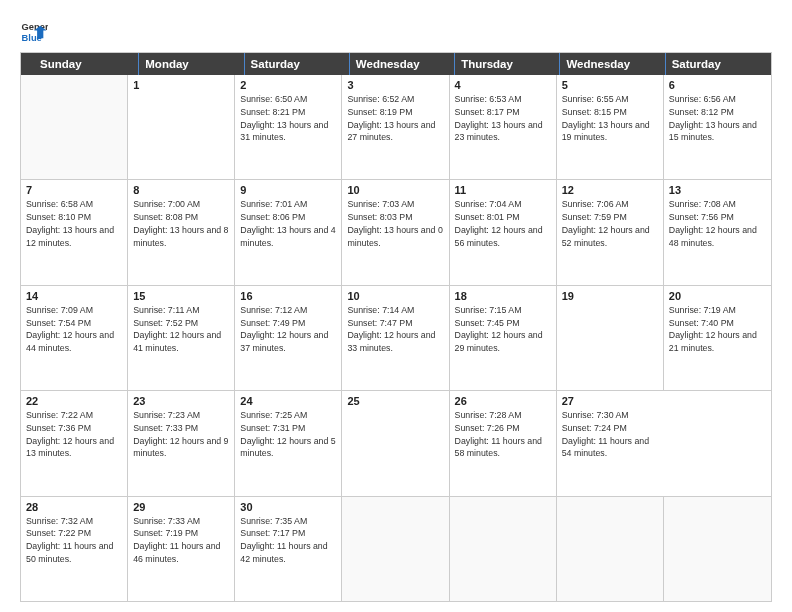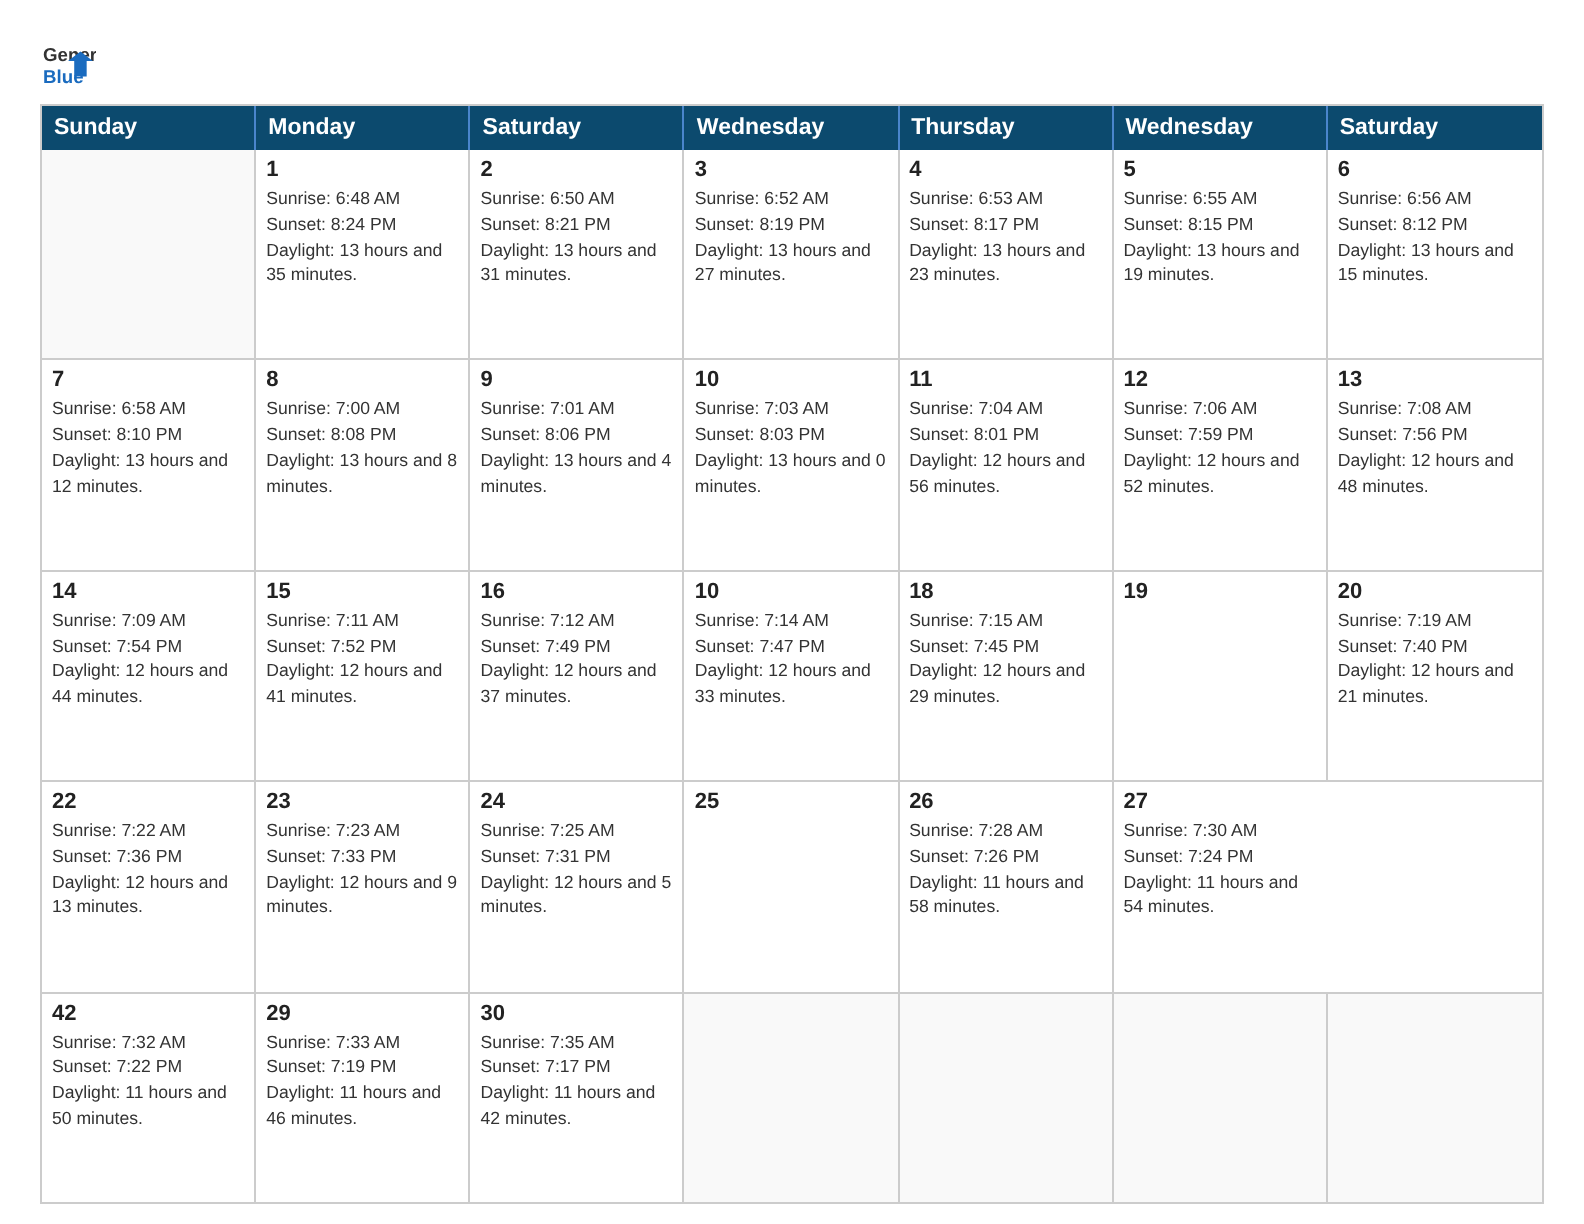--- a/index.html
+++ b/index.html
@@ -48,21 +48,22 @@
     }
     .calendar {
       flex: 1;
       display: flex;
       flex-direction: column;
       border: 1px solid #ccc;
     }
     .cal-header {
       display: grid;
       grid-template-columns: repeat(7, 1fr);
-      background: #0c4a6e;
+      background: #404040;
+      padding-left: 13px;
     }
     .cal-header-cell {
       color: #fff;
       font-size: 11.5px;
       font-weight: bold;
       padding: 5px 6px;
       text-align: left;
       border-right: 1px solid #4a85cc;
     }
     .cal-header-cell:last-child { border-right: none; }
@@ -133,21 +134,20 @@
         <div class="cal-header-cell">Wednesday</div>
         <div class="cal-header-cell">Thursday</div>
         <div class="cal-header-cell">Wednesday</div>
         <div class="cal-header-cell">Saturday</div>
       </div>
     <div class="cal-body">
     <div class="cal-row">
           <div class="cal-cell empty"></div>
           <div class="cal-cell">
             <div class="day-num">1</div>
-            <div class="day-info">Sunrise: 6:48 AM<br>Sunset: 8:24 PM<br>Daylight: 13 hours and 35 minutes.</div>
           </div>
           <div class="cal-cell">
             <div class="day-num">2</div>
             <div class="day-info">Sunrise: 6:50 AM<br>Sunset: 8:21 PM<br>Daylight: 13 hours and 31 minutes.</div>
           </div>
           <div class="cal-cell">
             <div class="day-num">3</div>
             <div class="day-info">Sunrise: 6:52 AM<br>Sunset: 8:19 PM<br>Daylight: 13 hours and 27 minutes.</div>
           </div>
           <div class="cal-cell">
@@ -242,21 +242,21 @@
             <div class="day-num">26</div>
             <div class="day-info">Sunrise: 7:28 AM<br>Sunset: 7:26 PM<br>Daylight: 11 hours and 58 minutes.</div>
           </div>
           <div class="cal-cell">
             <div class="day-num">27</div>
             <div class="day-info">Sunrise: 7:30 AM<br>Sunset: 7:24 PM<br>Daylight: 11 hours and 54 minutes.</div>
           </div>
         </div>
         <div class="cal-row">
           <div class="cal-cell">
-            <div class="day-num">42</div>
+            <div class="day-num">28</div>
             <div class="day-info">Sunrise: 7:32 AM<br>Sunset: 7:22 PM<br>Daylight: 11 hours and 50 minutes.</div>
           </div>
           <div class="cal-cell">
             <div class="day-num">29</div>
             <div class="day-info">Sunrise: 7:33 AM<br>Sunset: 7:19 PM<br>Daylight: 11 hours and 46 minutes.</div>
           </div>
           <div class="cal-cell">
             <div class="day-num">30</div>
             <div class="day-info">Sunrise: 7:35 AM<br>Sunset: 7:17 PM<br>Daylight: 11 hours and 42 minutes.</div>
           </div>

